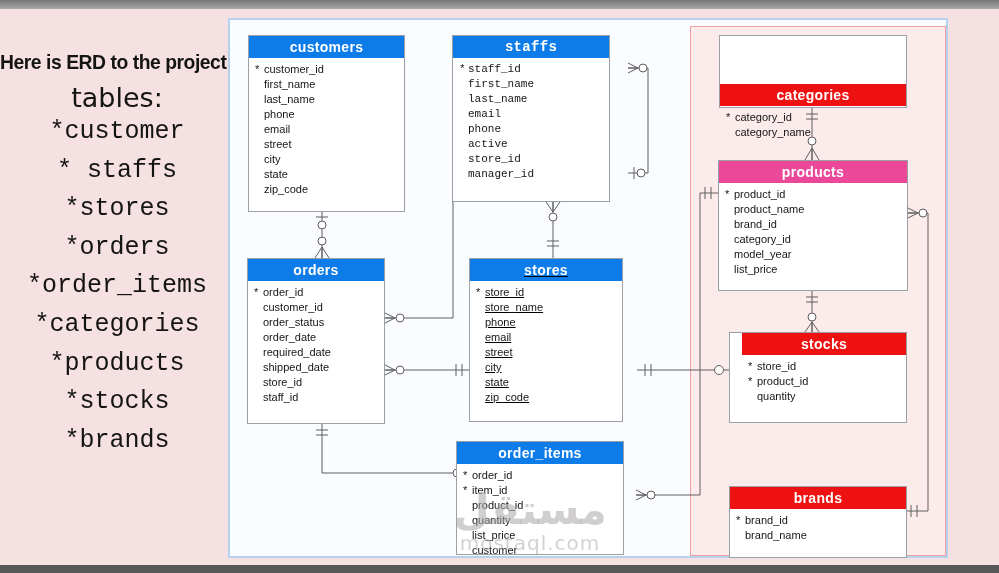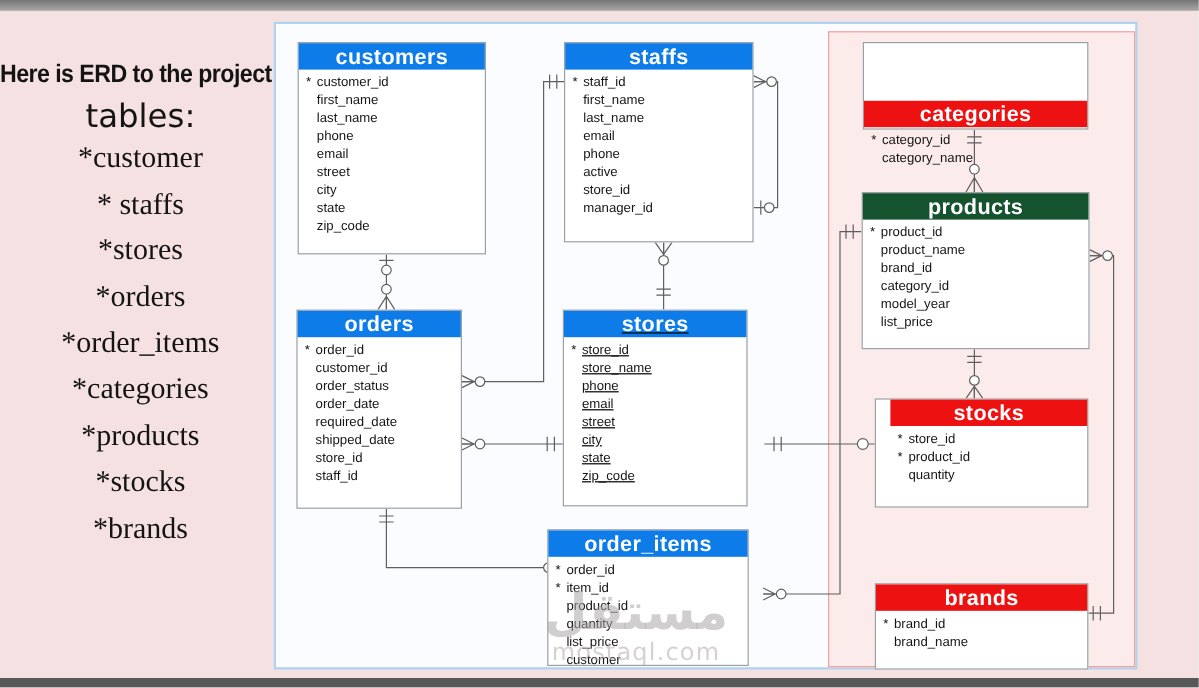--- a/index.html
+++ b/index.html
@@ -8,30 +8,30 @@
     background:#f5e1e1;
     font-family:"Liberation Sans", sans-serif;
   }
   .topbar{position:absolute;left:0;top:0;width:999px;height:9px;background:linear-gradient(#757575,#a8a8a8);}
   .bottombar{position:absolute;left:0;top:565px;width:999px;height:8px;background:#585858;}
 
   
   .intro{position:absolute;left:0;top:50px;width:234px;text-align:center;color:#141414;}
   .intro-title{font-weight:bold;font-size:21px;letter-spacing:-0.5px;transform:scaleX(.92);transform-origin:left;white-space:nowrap;}
   .intro-subtitle{font-family:"DejaVu Sans",sans-serif;font-size:27px;margin-top:8px;}
-  .intro-item{font-family:Liberation Serif, serif;font-size:25px;line-height:38.6px;}
+  .intro-item{font-family:Liberation Mono, monospace;font-size:25px;line-height:38.6px;}
 
   
   .panel{position:absolute;left:228px;top:18px;width:720px;height:540px;background:#fafcff;border:2px solid #b5d2ec;box-sizing:border-box;}
   .pinkpanel{position:absolute;left:690px;top:26px;width:256px;height:530px;background:#fcebeb;border:1px solid #f0a0a0;box-sizing:border-box;}
 
   svg.overlay{position:absolute;left:0;top:0;z-index:5;pointer-events:none;}
 
   .tbl{position:absolute;background:#ffffff;border:1px solid #9aa0a6;box-sizing:border-box;z-index:6;}
-  .tbl-h{height:22px;line-height:22px;text-align:center;color:#fff;font-weight:bold;font-size:18px;letter-spacing:.3px;}
+  .tbl-h{height:22px;line-height:22px;text-align:center;color:#fff;font-weight:bold;font-size:14px;letter-spacing:.3px;}
   .tbl-b{padding-top:4px;}
   .fld{height:15px;line-height:15px;font-size:11px;color:#151515;padding-left:6px;white-space:nowrap;}
   .fld .pk{display:inline-block;width:9px;}
 
   .watermark{position:absolute;left:420px;top:488px;width:220px;text-align:center;z-index:7;pointer-events:none;}
   .wm-logo{font-family:"DejaVu Sans",sans-serif;font-size:42px;font-weight:bold;color:rgba(170,165,165,.55);line-height:44px;}
   .wm-domain{font-family:"DejaVu Sans",sans-serif;font-size:20px;color:rgba(185,178,178,.6);letter-spacing:1px;line-height:22px;}
 </style>
 </head>
 <body>
@@ -126,21 +126,21 @@
       <div class="fld"><span class="pk"></span><span class="fn">first_name</span></div>
       <div class="fld"><span class="pk"></span><span class="fn">last_name</span></div>
       <div class="fld"><span class="pk"></span><span class="fn">phone</span></div>
       <div class="fld"><span class="pk"></span><span class="fn">email</span></div>
       <div class="fld"><span class="pk"></span><span class="fn">street</span></div>
       <div class="fld"><span class="pk"></span><span class="fn">city</span></div>
       <div class="fld"><span class="pk"></span><span class="fn">state</span></div>
       <div class="fld"><span class="pk"></span><span class="fn">zip_code</span></div>
     </div>
 </div>
-<div class="tbl" style="left:470px;top:35px;width:158px;height:167px;">
+<div class="tbl" style="left:452px;top:35px;width:158px;height:167px;font-family:Liberation Mono, monospace;">
   <div class="tbl-h" style="background: rgb(13, 124, 232);">staffs</div>
   <div class="tbl-b">
       <div class="fld"><span class="pk">*</span><span class="fn">staff_id</span></div>
       <div class="fld"><span class="pk"></span><span class="fn">first_name</span></div>
       <div class="fld"><span class="pk"></span><span class="fn">last_name</span></div>
       <div class="fld"><span class="pk"></span><span class="fn">email</span></div>
       <div class="fld"><span class="pk"></span><span class="fn">phone</span></div>
       <div class="fld"><span class="pk"></span><span class="fn">active</span></div>
       <div class="fld"><span class="pk"></span><span class="fn">store_id</span></div>
       <div class="fld"><span class="pk"></span><span class="fn">manager_id</span></div>
@@ -184,21 +184,21 @@
     </div>
 </div>
 <div class="tbl" style="left:719px;top:35px;width:188px;height:73px;">
   <div class="tbl-h" style="background: rgb(238, 17, 17); margin-top: 48px;">categories</div>
   <div class="tbl-b">
       <div class="fld"><span class="pk">*</span><span class="fn">category_id</span></div>
       <div class="fld"><span class="pk"></span><span class="fn">category_name</span></div>
     </div>
 </div>
 <div class="tbl" style="left:718px;top:160px;width:190px;height:131px;">
-  <div class="tbl-h" style="background: #14532d;">products</div>
+  <div class="tbl-h" style="background: #ec4899;">products</div>
   <div class="tbl-b">
       <div class="fld"><span class="pk">*</span><span class="fn">product_id</span></div>
       <div class="fld"><span class="pk"></span><span class="fn">product_name</span></div>
       <div class="fld"><span class="pk"></span><span class="fn">brand_id</span></div>
       <div class="fld"><span class="pk"></span><span class="fn">category_id</span></div>
       <div class="fld"><span class="pk"></span><span class="fn">model_year</span></div>
       <div class="fld"><span class="pk"></span><span class="fn">list_price</span></div>
     </div>
 </div>
 <div class="tbl" style="left:729px;top:332px;width:178px;height:91px;padding-left:12px;">

